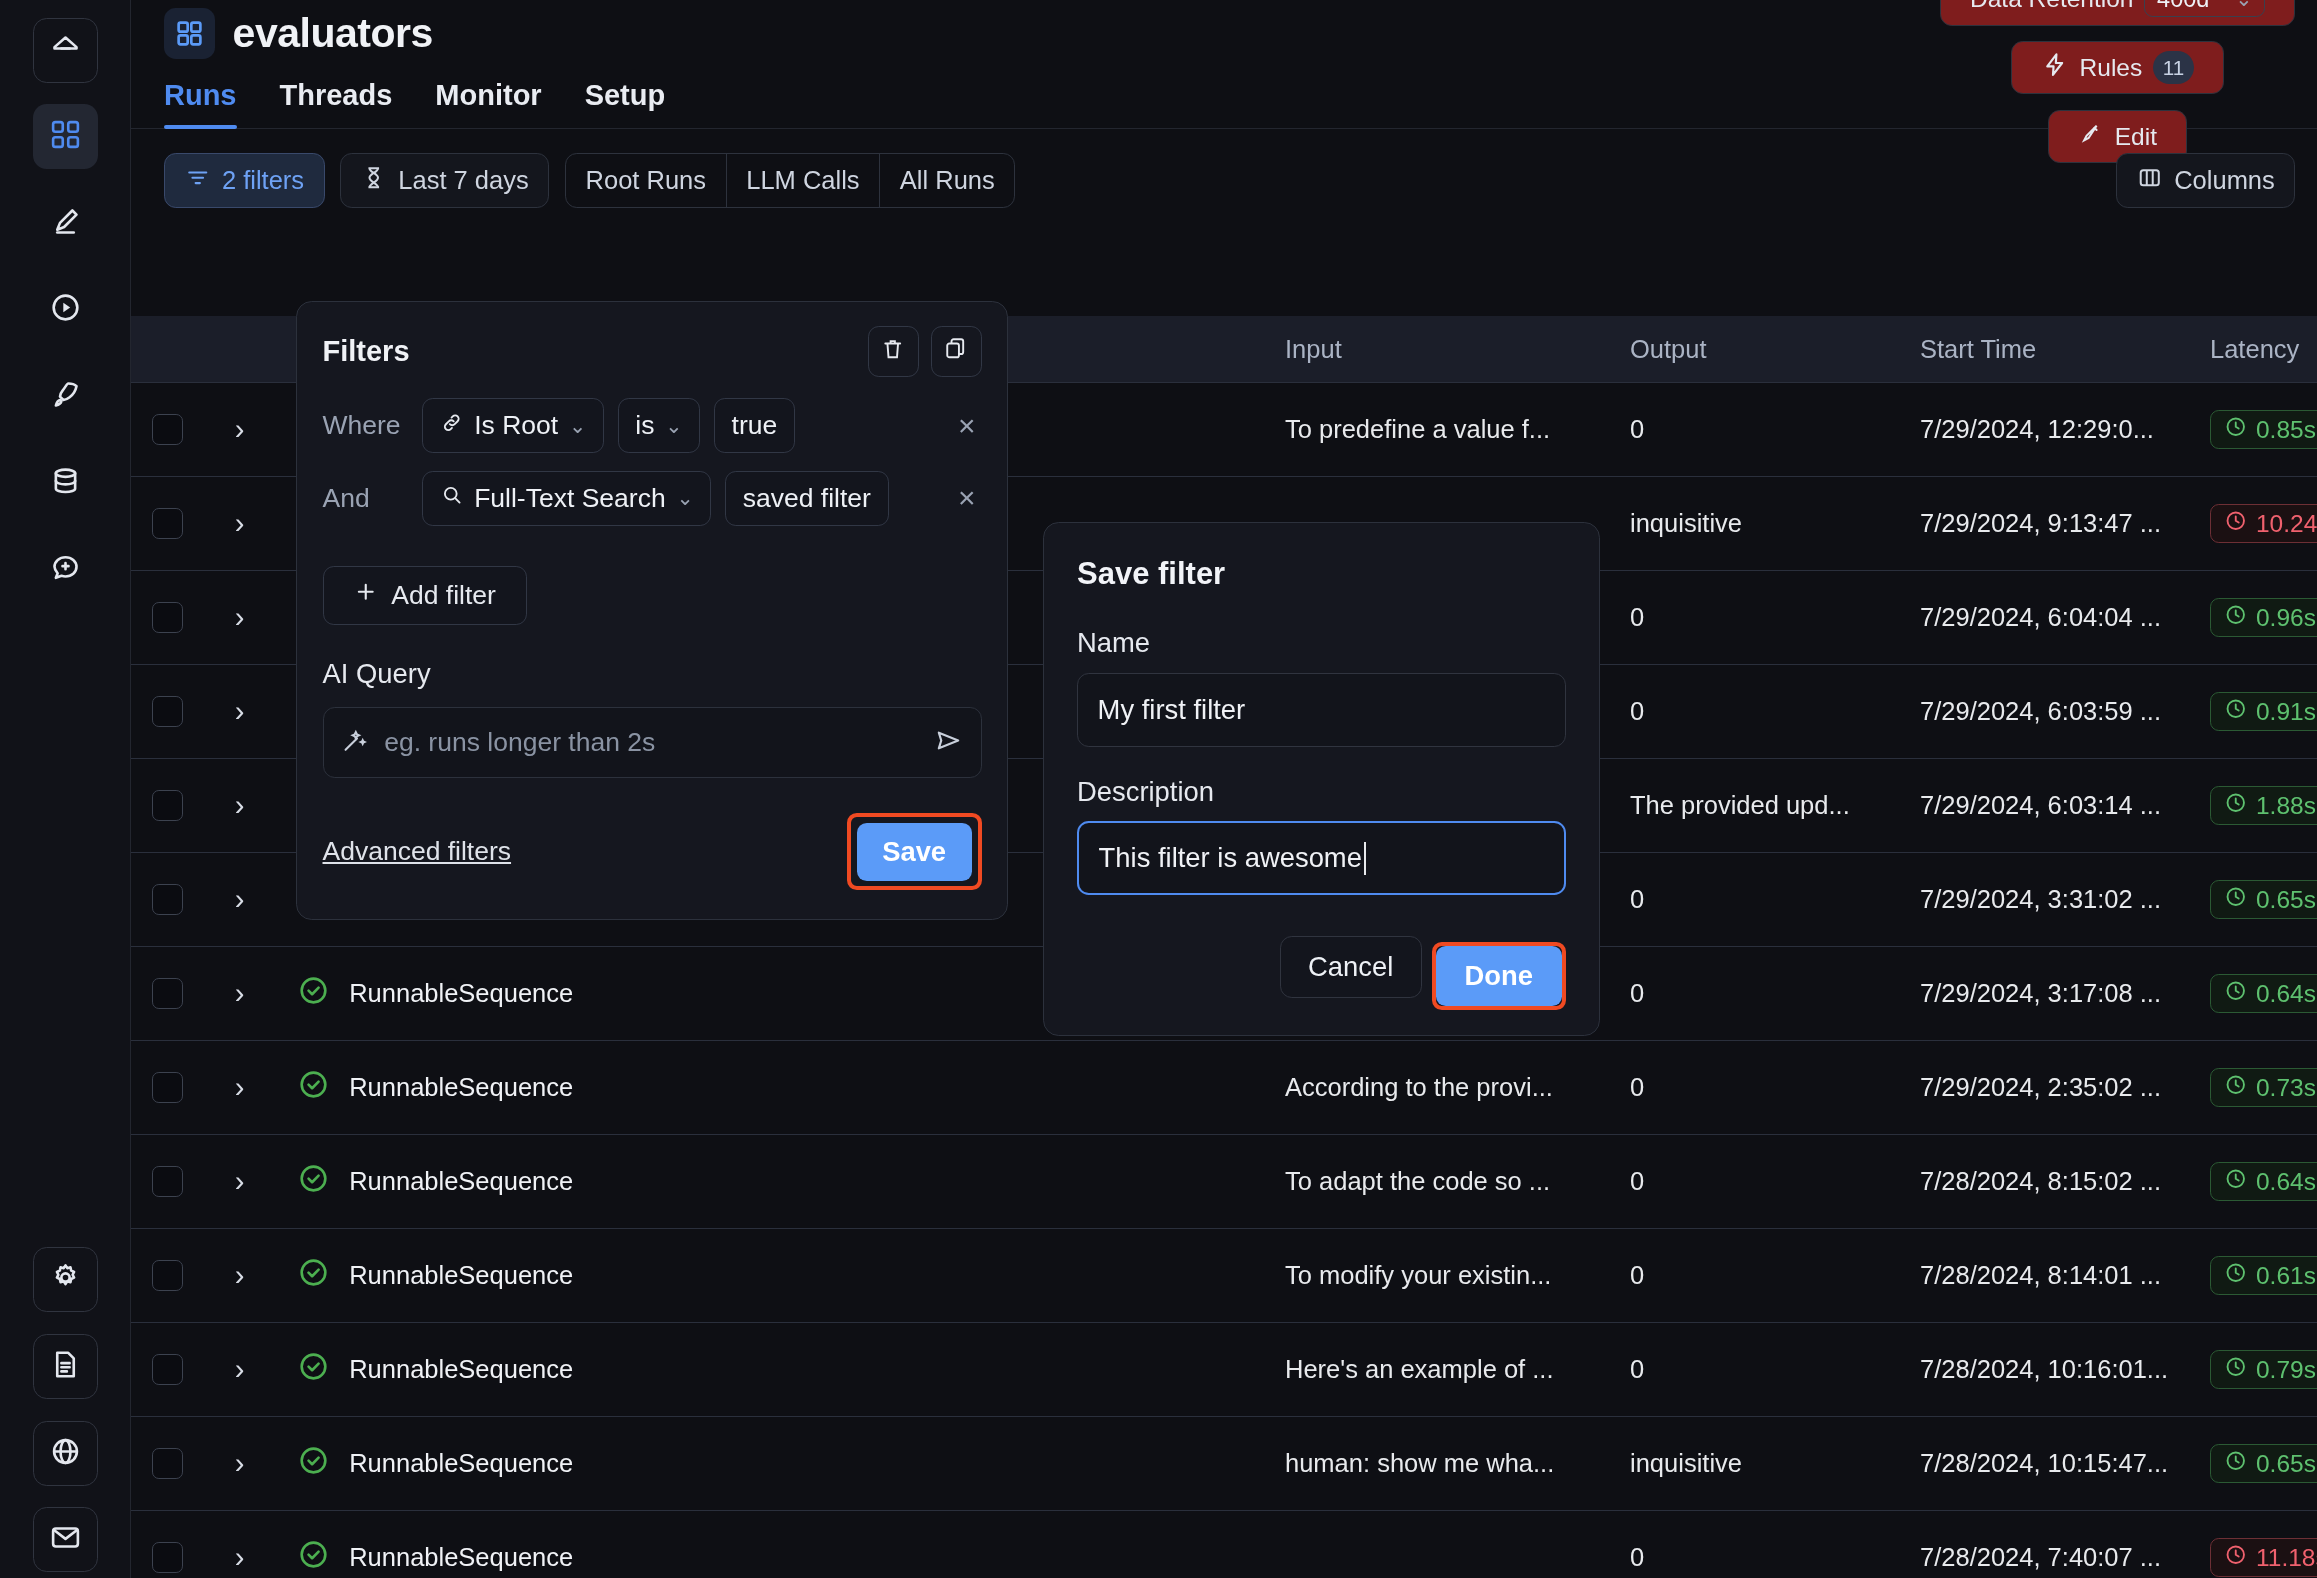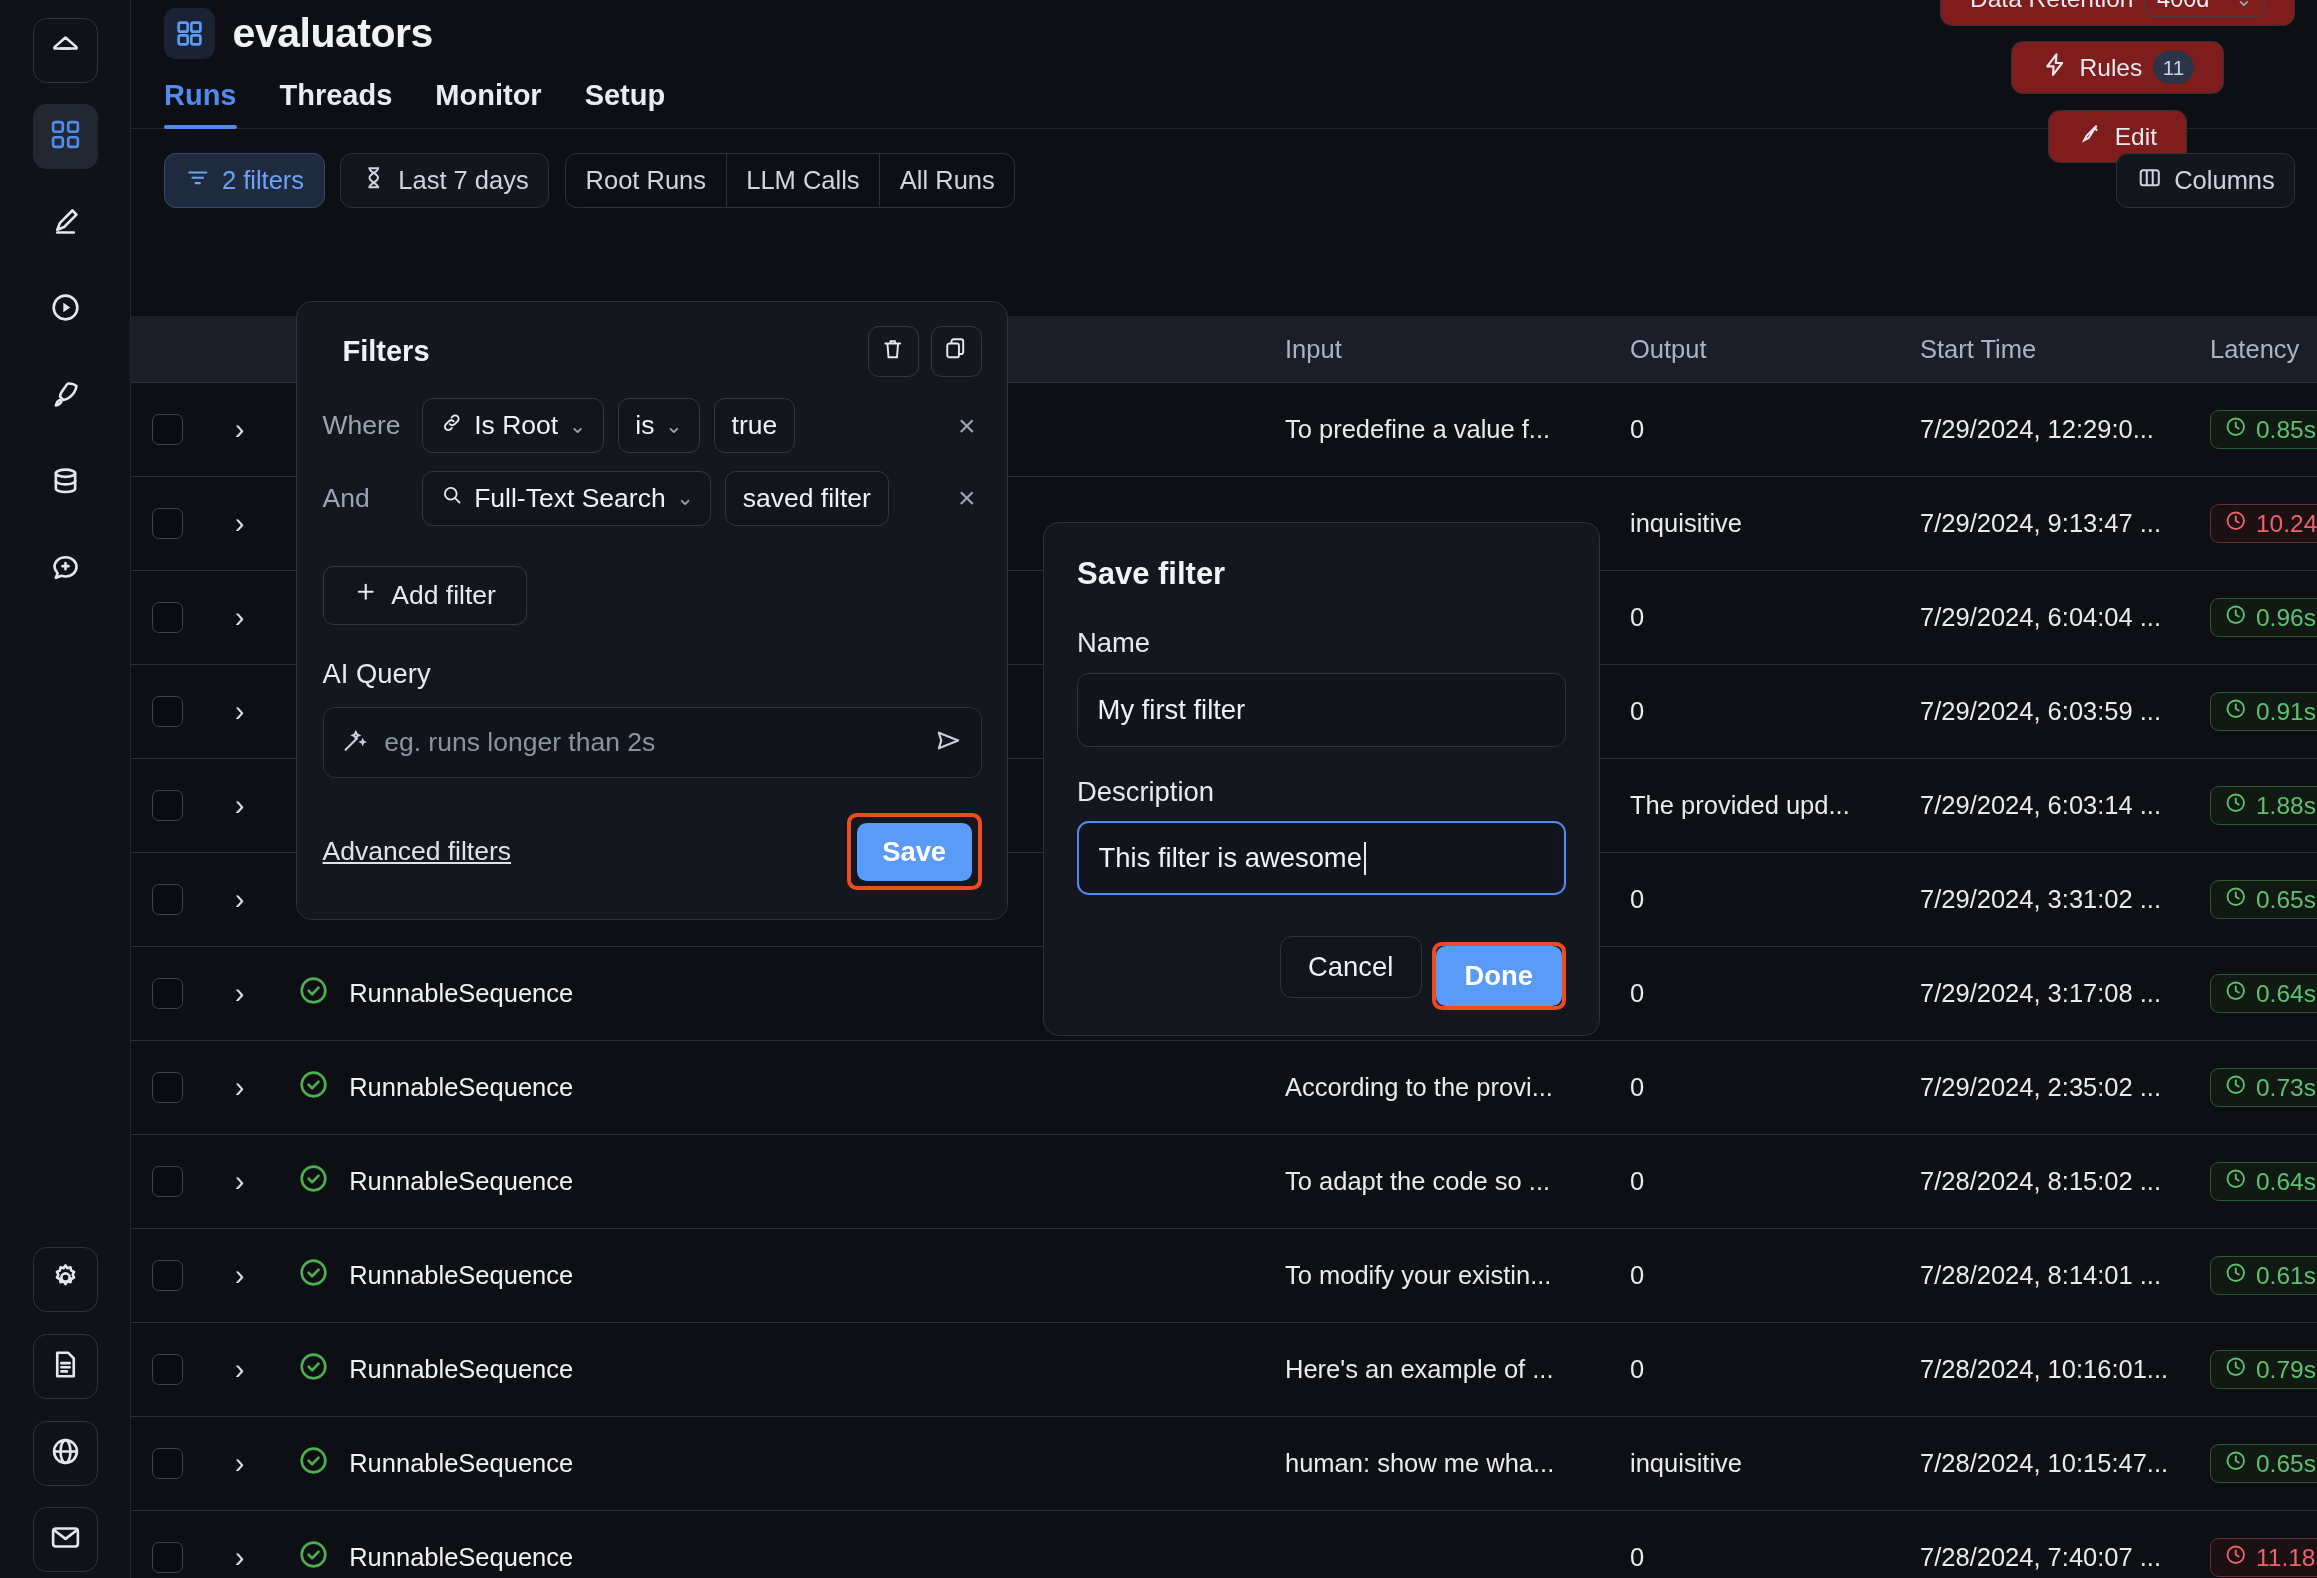--- a/index.html
+++ b/index.html
@@ -115,21 +115,21 @@
   .lat.ok { border: 1px solid #2b5a34; color: #5ec16f; background: #101a13; }
   .lat.bad { border: 1px solid #6d2f35; color: #f0616e; background: #1b1012; }
 
   
   #filters-pop {
     position: absolute; left: 165px; top: 301px; width: 712px;
     background: #15171f; border: 1px solid #2c313c; border-radius: 15.7px;
     padding: 23.5px 25.5px 29px 25.5px; z-index: 40;
   }
   #filters-head { display: flex; align-items: center; margin-bottom: 21.6px; }
-  #filters-title { font-size: 29px; font-weight: 600; color: #f0f2f6; margin-left: 20px; }
+  #filters-title { font-size: 29px; font-weight: 600; color: #f0f2f6; }
   #filters-actions { margin-left: auto; display: flex; gap: 11.8px; }
   .icon-sq { width: 51px; height: 51px; border: 1px solid #313745; border-radius: 10.8px;
              display: flex; align-items: center; justify-content: center; }
   .frow { display: flex; align-items: center; gap: 13.7px; margin-bottom: 17.6px; }
   .fconj { width: 86px; font-size: 26.5px; color: #9aa3b3; }
   .fchip {
     border: 1px solid #313745; border-radius: 10.8px; height: 55px;
     display: flex; align-items: center; gap: 10.8px; padding: 0 16.7px;
     font-size: 26.5px; color: #eef1f6; background: #13151d;
   }

